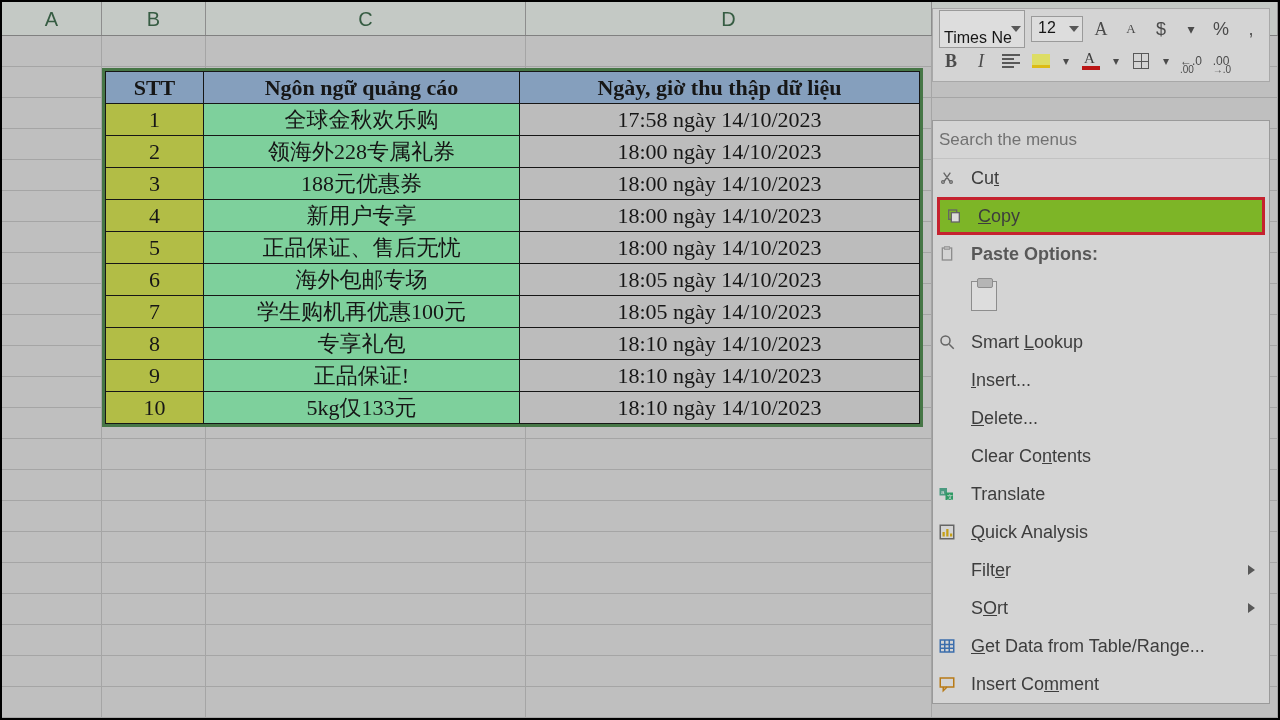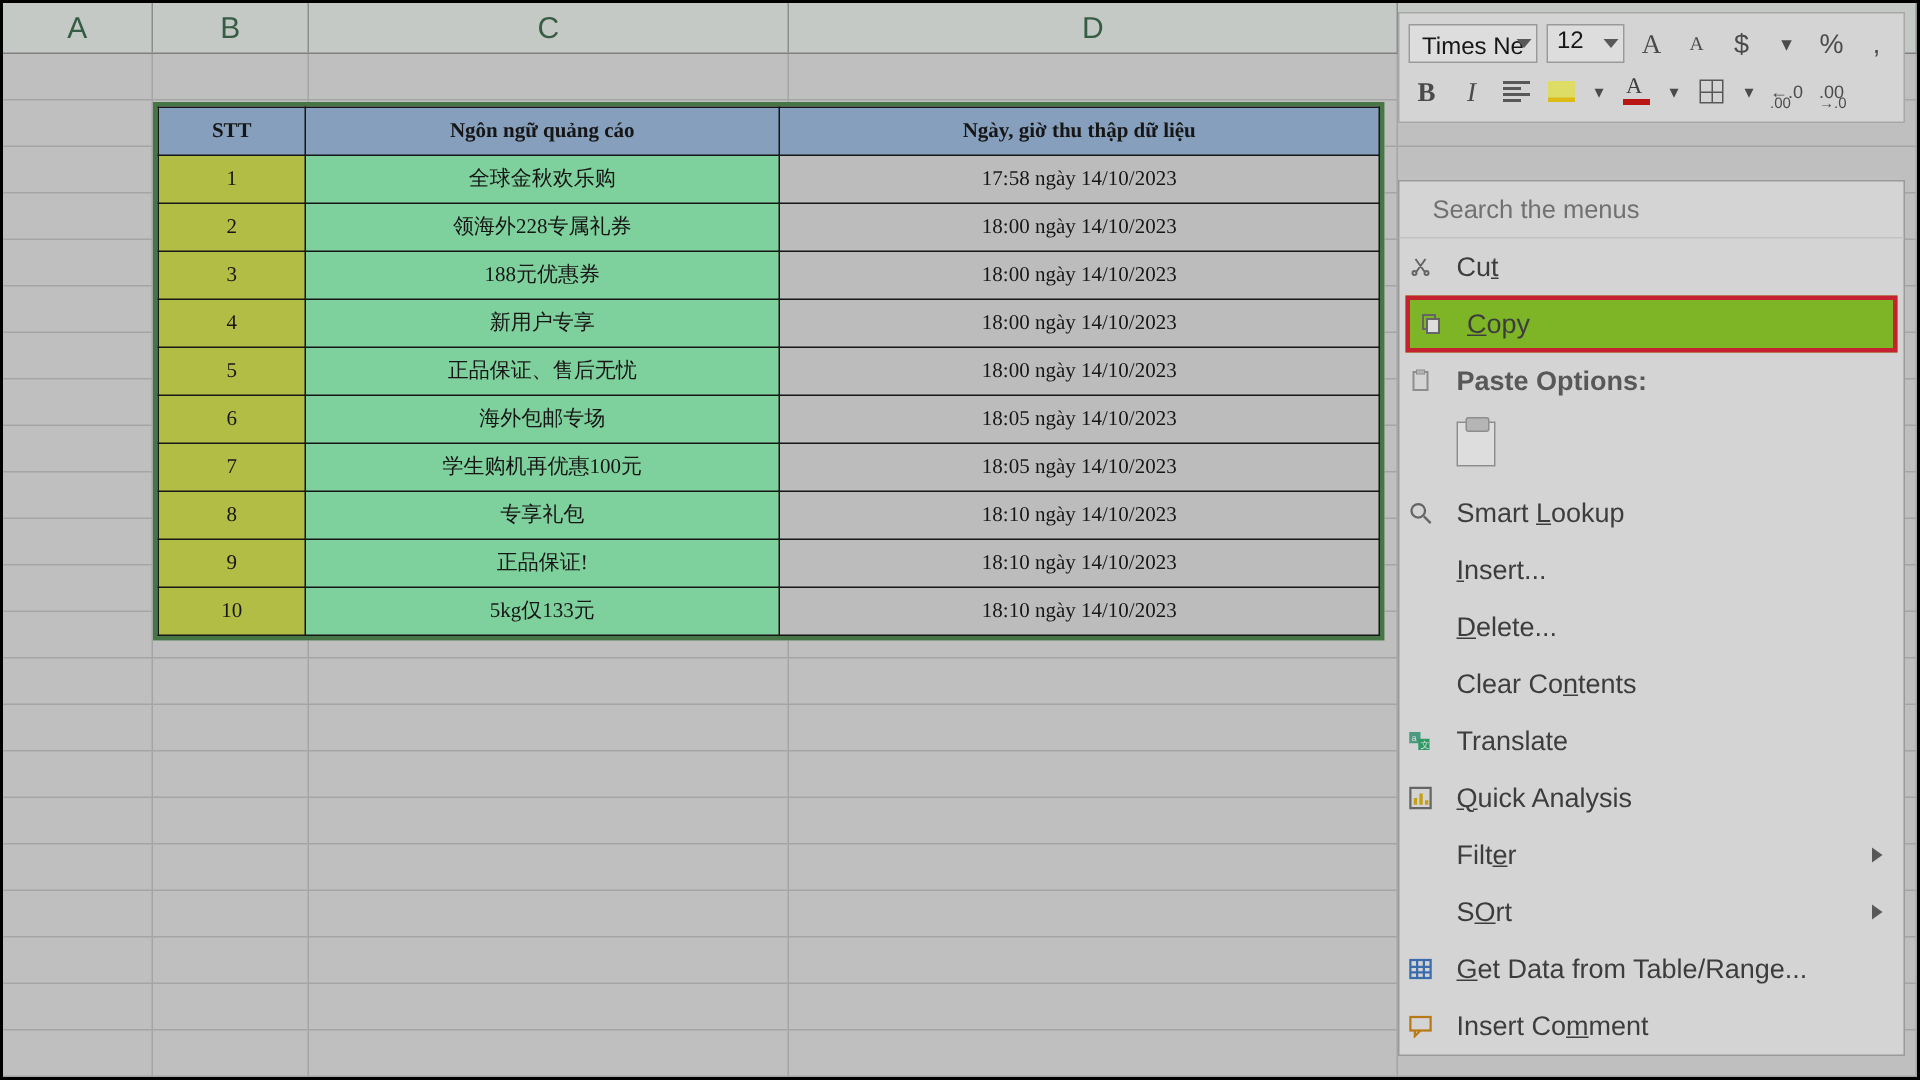--- a/index.html
+++ b/index.html
@@ -63,21 +63,21 @@
     position: absolute;
     left: 100px;
     top: 66px;
     border: 3px solid #3e7b3e;
     background: #fff;
   }
   .data-table table { border-collapse: collapse; }
   .data-table th, .data-table td {
     border: 1.5px solid #000;
     text-align: center;
-    font-size: 14px;
+    font-size: 22px;
     height: 31px;
     line-height: 31px;
     padding: 0 4px;
   }
   .data-table th {
     background: #8fb0d6;
     font-weight: bold;
     color: #000;
   }
   .th-stt { width: 98px; }
@@ -95,21 +95,21 @@
     width: 338px;
     background: #f4f4f4;
     border: 1px solid #bbb;
     z-index: 3;
     padding: 4px 6px;
     font-family: "Segoe UI", Arial, sans-serif;
   }
   .mt-row { display: flex; align-items: center; gap: 6px; height: 32px;}
   .mt-font {
     border: 1px solid #aaa; background: #fff; height: 26px;
-    font-size: 16px; padding: 6px 4px; width: 86px; position: relative; text-align: center;
+    font-size: 16px; padding: 18px 4px; width: 86px; position: relative;
   }
   .mt-size {
     border: 1px solid #aaa; background: #fff; height: 26px;
     font-size: 16px; padding: 2px 6px; width: 52px; position: relative;
   }
   .dd-arrow {
     position: absolute; right: 3px; top: 50%; transform: translateY(-50%);
     border-left: 5px solid transparent; border-right: 5px solid transparent;
     border-top: 6px solid #555;
   }
@@ -135,21 +135,21 @@
     top: 118px;
     width: 338px;
     background: #f4f4f4;
     border: 1px solid #aaa;
     z-index: 3;
     font-family: "Segoe UI", Arial, sans-serif;
     font-size: 18px;
     color: #333;
   }
   .cm-search {
-    padding: 8px 22px;
+    padding: 8px 6px;
     border-bottom: 1px solid #ddd;
   }
   .cm-search input {
     width: 100%; border: none; background: transparent;
     font-size: 17px; color: #888; outline: none;
     font-family: inherit;
   }
   .cm-item {
     display: flex; align-items: center;
     height: 38px;

